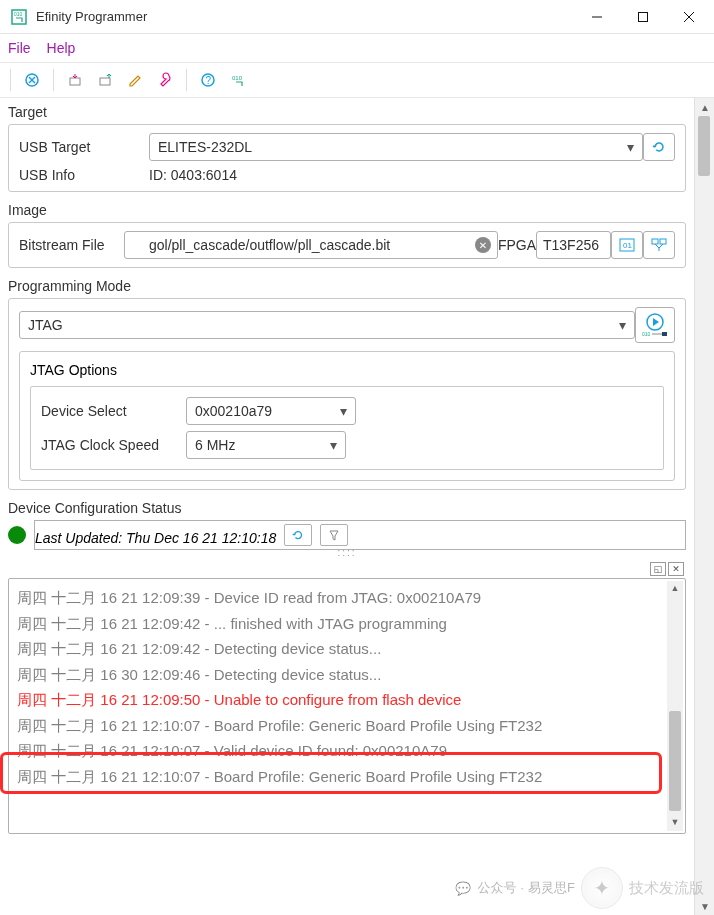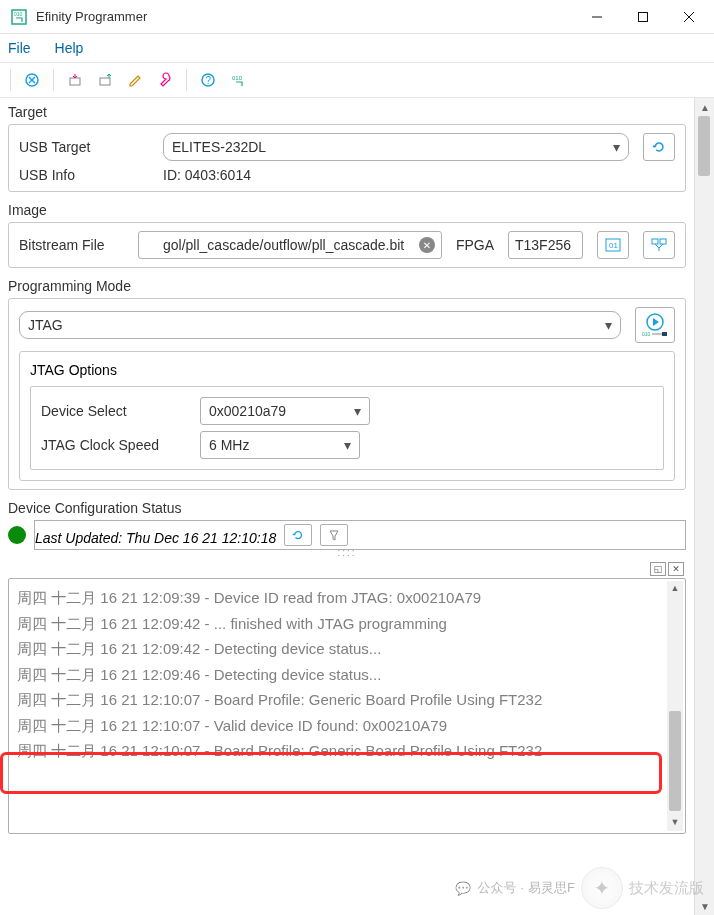--- a/index.html
+++ b/index.html
@@ -5,46 +5,46 @@
 * { box-sizing: border-box; margin: 0; padding: 0; font-family: "Segoe UI", Arial, sans-serif; }
 body { width: 714px; height: 915px; background: #fff; overflow: hidden; position: relative; }
 
 .titlebar { height: 34px; display: flex; align-items: center; padding: 0 2px 0 10px; border-bottom: 1px solid #e5e5e5; }
 .titlebar .app-icon { width: 18px; height: 18px; margin-right: 8px; display: flex; align-items: center; justify-content: center; }
 .titlebar .title { font-size: 13px; color: #333; flex: 1; }
 .titlebar .win-btns { display: flex; }
 .titlebar .win-btn { width: 46px; height: 32px; display: flex; align-items: center; justify-content: center; font-size: 14px; color: #111; }
 .titlebar .win-btn svg { stroke: #111; }
 
-.menubar { height: 28px; display: flex; align-items: center; padding: 0 8px; gap: 24px; font-size: 14px; color: #0369a1; }
+.menubar { height: 28px; display: flex; align-items: center; padding: 0 8px; gap: 16px; font-size: 14px; color: #a21caf; }
 
 .toolbar { height: 36px; display: flex; align-items: center; gap: 4px; padding: 0 6px; border-top: 1px solid #e6e6e6; border-bottom: 1px solid #e6e6e6; }
 .toolbar .sep { width: 1px; height: 22px; background: #ddd; margin: 0 4px; }
 .toolbar .tbtn { width: 26px; height: 26px; display: flex; align-items: center; justify-content: center; border-radius: 2px; }
 
 .content { position: relative; height: calc(915px - 34px - 28px - 36px); display: flex; }
 .scroll-col { width: 20px; background: #f1f1f1; border-left: 1px solid #e0e0e0; position: relative; }
 .scroll-col .thumb { width: 12px; margin-left: 3px; background: #c1c1c1; border-radius: 2px; position: absolute; }
 .scroll-col .arrow { position: absolute; left: 0; width: 20px; height: 18px; display: flex; align-items: center; justify-content: center; color: #666; font-size: 10px; }
 
 .main { flex: 1; padding: 6px 8px 0 8px; overflow: hidden; }
 
 .section-label { font-size: 14px; color: #333; margin-bottom: 4px; }
 .panel { border: 1px solid #c9c9c9; border-radius: 3px; padding: 8px 10px; margin-bottom: 10px; background: #fff; }
 .sub-panel { border: 1px solid #c9c9c9; border-radius: 3px; padding: 10px; margin-top: 8px; }
-.row { display: flex; align-items: center; gap: 14px; margin-bottom: 6px; }
+.row { display: flex; align-items: center; gap: 0; margin-bottom: 6px; }
 .row:last-child { margin-bottom: 0; }
 .label { font-size: 14px; color: #333; width: 130px; }
 .label-wide { font-size: 14px; color: #333; width: 145px; }
 .label-sm { font-size: 14px; color: #333; width: 105px; }
 
 .dropdown { display: flex; align-items: center; border: 1px solid #b0b0b0; border-radius: 3px; height: 28px; padding: 0 8px; background: #fff; font-size: 14px; color: #333; position: relative; }
 .dropdown .dd-text { flex: 1; overflow: hidden; white-space: nowrap; }
 .dropdown .dd-arrow { color: #555; margin-left: 6px; }
-.dropdown.large { flex: 1; border-radius: 9px; }
+.dropdown.large { flex: 1; }
 .dropdown.med { width: 170px; }
 .dropdown.sm { width: 160px; }
 
 .icon-btn { width: 32px; height: 28px; border: 1px solid #b0b0b0; border-radius: 3px; display: flex; align-items: center; justify-content: center; background: #fff; }
 
 .textval { font-size: 14px; color: #333; }
 
 .bitstream-input { flex: 1; display: flex; align-items: center; border: 1px solid #b0b0b0; border-radius: 3px; height: 28px; padding: 0 6px 0 24px; font-size: 14px; color: #333; }
 .bitstream-input .txt { flex: 1; overflow: hidden; white-space: nowrap; }
 .bitstream-input .clear { width: 16px; height: 16px; border-radius: 50%; background: #888; color: #fff; display: flex; align-items: center; justify-content: center; font-size: 10px; }
@@ -273,21 +273,22 @@
 
     <div class="minibar">
       <div class="mini">◱</div>
       <div class="mini">✕</div>
     </div>
 
     <div class="log" id="log-container">
       <div class="line">周四 十二月 16 21 12:09:39 - Device ID read from JTAG: 0x00210A79</div>
         <div class="line">周四 十二月 16 21 12:09:42 - ... finished with JTAG programming</div>
         <div class="line">周四 十二月 16 21 12:09:42 - Detecting device status...</div>
-        <div class="line">周四 十二月 16 21 12:09:46 - Detecting device status...</div>
+        <div class="line">周四 十二月 16 30 12:09:46 - Detecting device status...</div>
+        <div class="line err">周四 十二月 16 21 12:09:50 - Unable to configure from flash device</div>
         <div class="line">周四 十二月 16 21 12:10:07 - Board Profile: Generic Board Profile Using FT232</div>
         <div class="line">周四 十二月 16 21 12:10:07 - Valid device ID found: 0x00210A79</div>
         <div class="line">周四 十二月 16 21 12:10:07 - Board Profile: Generic Board Profile Using FT232</div>
         <div class="scroll">
         <div class="arrow" style="top:0">▲</div>
         <div class="thumb" style="top:130px;height:100px"></div>
         <div class="arrow" style="bottom:0">▼</div>
       </div>
     </div>
 

